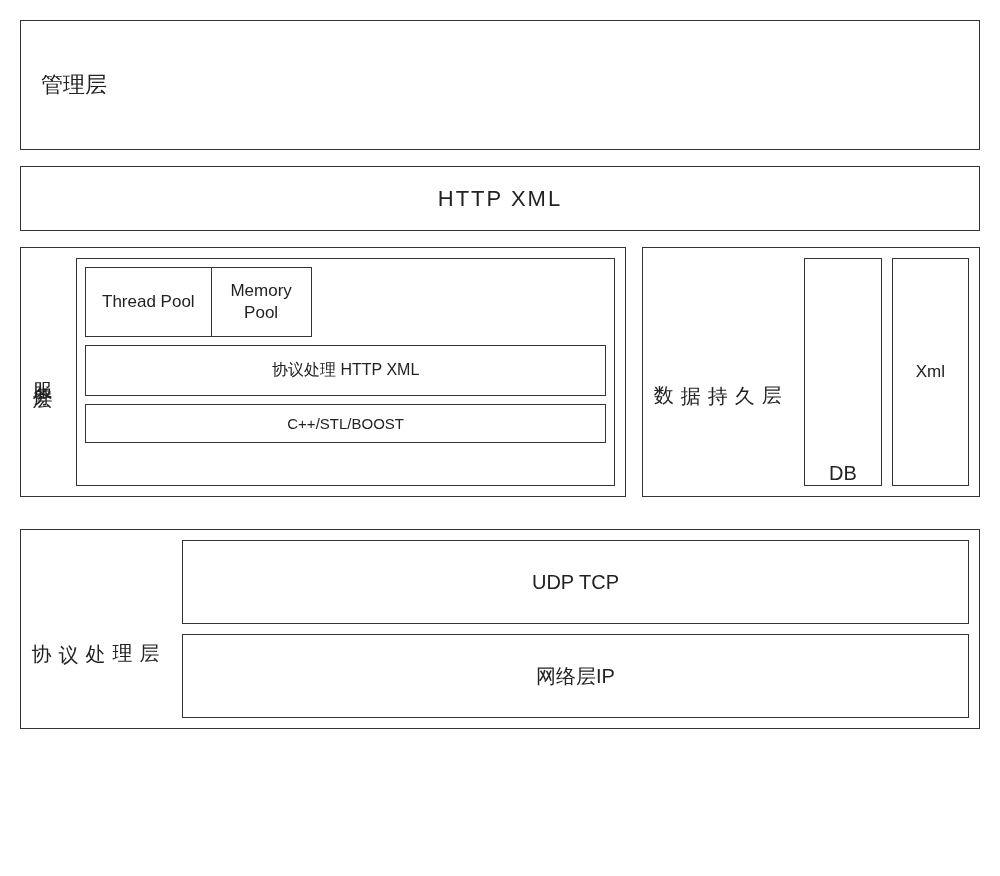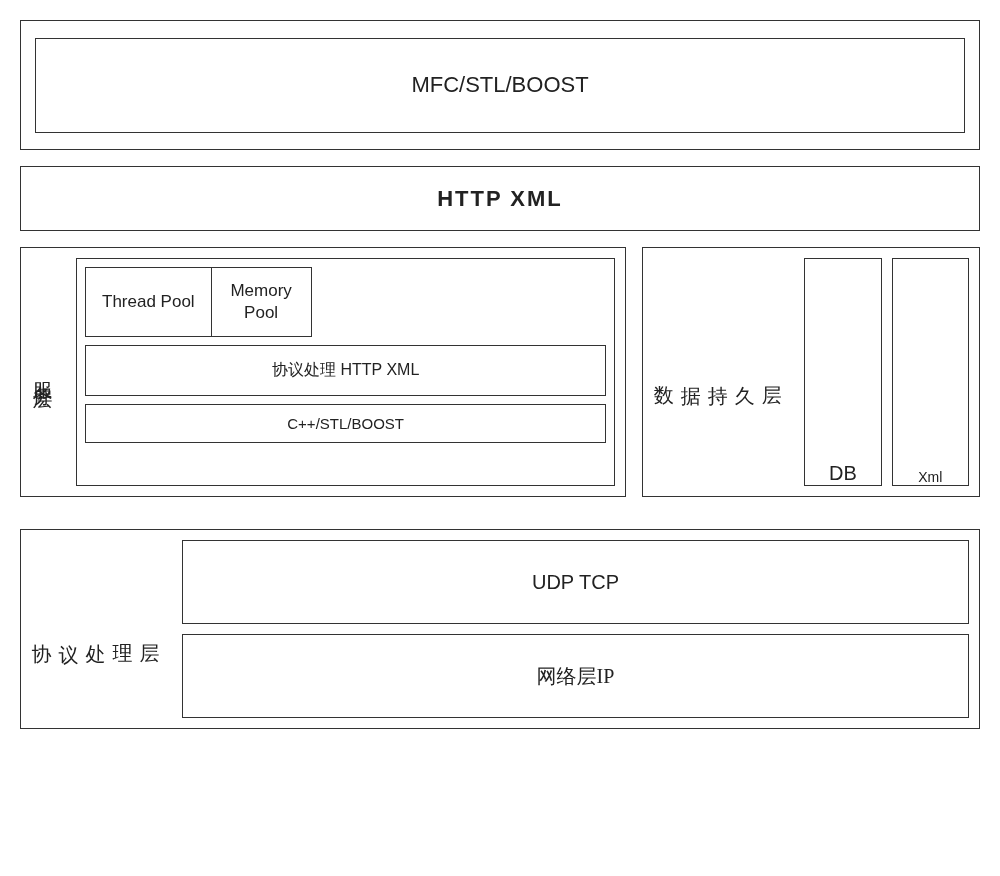--- a/index.html
+++ b/index.html
@@ -84,21 +84,20 @@
       align-items: center;
       justify-content: center;
       font-size: 22px;
     }
 
     
     .http-layer {
       min-height: 65px;
       justify-content: center;
       align-items: center;
-      font-weight: bold;
     }
 
     .http-layer .layer-content {
       justify-content: center;
     }
 
     .http-layer-text {
       font-size: 22px;
       letter-spacing: 2px;
     }
@@ -215,23 +214,23 @@
       align-items: flex-end;
       justify-content: center;
       font-size: 20px;
     }
 
     .xml-box {
       border: 1.5px solid #333;
       flex: 1;
       height: 100%;
       display: flex;
-      align-items: flex-end;
-      justify-content: center;
-      font-size: 14px;
+      align-items: center;
+      justify-content: center;
+      font-size: 17px;
     }
 
     
     .protocol-layer {
       min-height: 200px;
       margin-top: 16px;
     }
 
     .protocol-layer-content {
       flex: 1;
@@ -250,42 +249,37 @@
       font-size: 20px;
     }
 
     .network-box {
       border: 1.5px solid #333;
       flex: 1;
       display: flex;
       align-items: center;
       justify-content: center;
       font-size: 20px;
-      font-family: Liberation Serif, serif;
     }
 
     .service-combined {
       display: flex;
       flex-direction: row;
       flex: 1;
       gap: 28px;
       padding: 10px;
     }
   </style>
 </head>
 <body>
 
 <div class="diagram-container">
 
   <div class="layer-row management-layer">
-    <div class="layer-content">
-      <div class="mfc-box">
-        <span>MFC/STL/BOOST</span>
-      </div>
-    </div>
+    <div class="layer-label">管理层</div>
   </div>
 
   <div class="layer-row http-layer">
     <div class="layer-content">
       <span class="http-layer-text">HTTP    XML</span>
     </div>
   </div>
 
   <div style="display:flex; flex-direction:row; gap:16px; align-items:stretch;">
 

